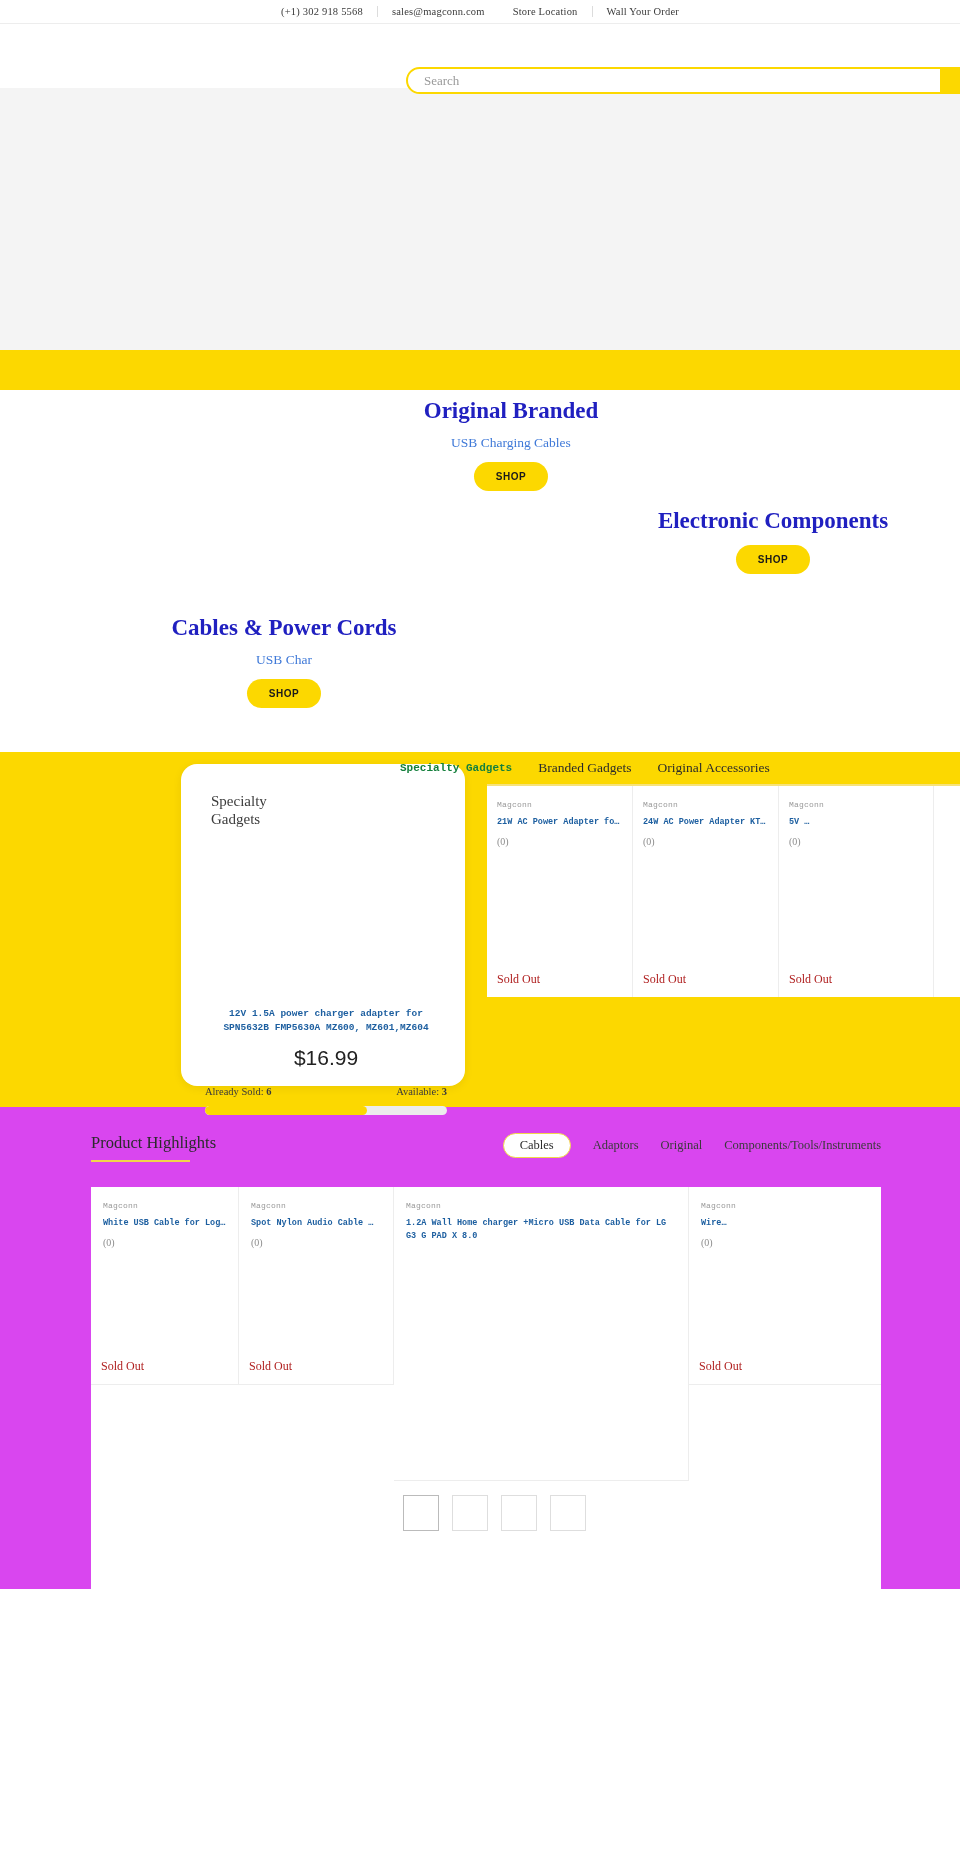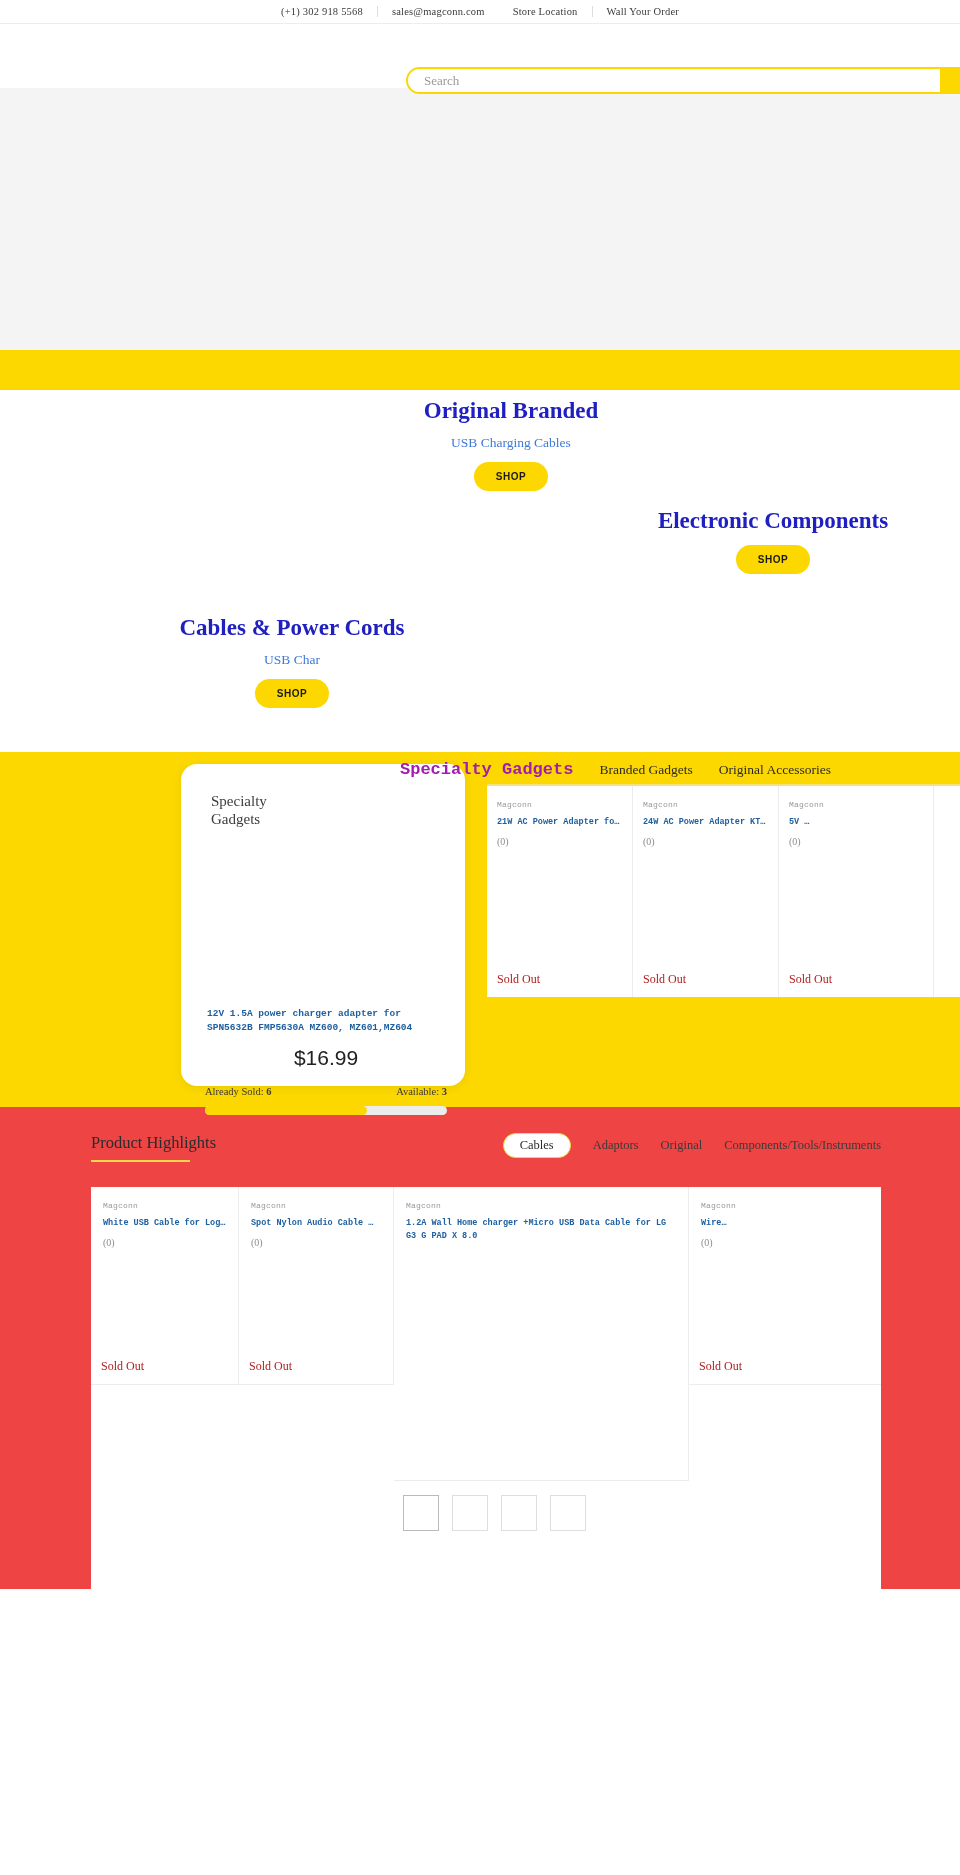--- a/index.html
+++ b/index.html
@@ -66,21 +66,21 @@
   }
   .shop-btn {
     display:inline-block; margin-top:11px;
     background:#fcd800; color:#1a1a1a;
     font-family:"Liberation Sans", sans-serif;
     font-size:10px; font-weight:bold; letter-spacing:.6px;
     padding:9px 22px; border-radius:18px; border:none; cursor:pointer;
   }
   .promo-a { left:328px; top:8px; width:366px; }
   .promo-b { left:620px; top:118px; width:306px; }
-  .promo-c { left:163px; top:225px; width:258px; }
+  .promo-c { left:155px; top:225px; width:258px; }
 
   
   .carousel-sec { background:#fcd800; position:relative; height:355px; }
   .feature-card {
     position:absolute; left:181px; top:12px;
     width:284px; height:322px;
     background:#fff; border-radius:16px;
     box-shadow:0 2px 10px rgba(0,0,0,.07);
     padding:28px 14px 16px 20px;
   }
@@ -88,21 +88,21 @@
     font-family:"Liberation Serif", serif;
     font-size:15px; color:#3c3c3c; line-height:1.22;
     padding-left:10px;
   }
   .feature-img {
     height:112px; margin:14px 0 0 0;
   }
   .feature-title {
     font-family:"Liberation Mono", monospace;
     font-size:9.5px; font-weight:bold; color:#1d5fa0;
-    text-align:left; line-height:1.55; padding:0 6px;
+    text-align:center; line-height:1.55; padding:0 6px;
     margin-top:52px;
   }
   .feature-price {
     text-align:center; font-family:"Liberation Sans", sans-serif;
     font-size:21px; color:#222; margin-top:10px; font-weight:400;
   }
   .feature-stats {
     display:flex; justify-content:space-between;
     font-family:"Liberation Serif", serif;
     font-size:10.5px; color:#3a3a3a; margin-top:16px; padding:0 4px;
@@ -117,21 +117,21 @@
   .car-tabs {
     position:absolute; left:400px; top:8px;
     display:flex; align-items:center; gap:26px;
   }
   .car-tab {
     font-family:"Liberation Serif", serif;
     font-size:13.5px; color:#2b2b2b; white-space:nowrap; cursor:pointer;
   }
   .car-tab.active {
     font-family:"Liberation Mono", monospace;
-    font-weight:bold; font-size:17px; color:#a21caf;
+    font-weight:bold; font-size:11px; color:#15803d;
   }
 
   .car-panel {
     position:absolute; left:487px; top:32px;
     width:520px; height:213px; background:#fff;
     border-top:2px solid #f6e27a;
     display:flex;
   }
   .car-card {
     width:146px; border-right:1px solid #ededed;
@@ -152,21 +152,21 @@
     font-family:"Liberation Serif", serif;
     font-size:10px; color:#8c8c8c; margin-top:7px;
   }
   .prod-soldout {
     position:absolute; bottom:10px; left:10px;
     font-family:"Liberation Serif", serif;
     font-size:12px; color:#b02020;
   }
 
   
-  .highlights { background:#ef4444; padding:26px 0 0 12px; }
+  .highlights { background:#d946ef; padding:26px 0 0 12px; }
   .hl-head {
     width:790px; margin:0 auto; position:relative; height:44px;
     display:flex; align-items:flex-start; justify-content:space-between;
   }
   .hl-title {
     font-family:"Liberation Serif", serif;
     font-size:16.5px; color:#2b2b2b; padding-bottom:9px;
   }
   .hl-underline {
     position:absolute; left:0; top:27px; width:99px; height:2px; background:#f2d64a;

